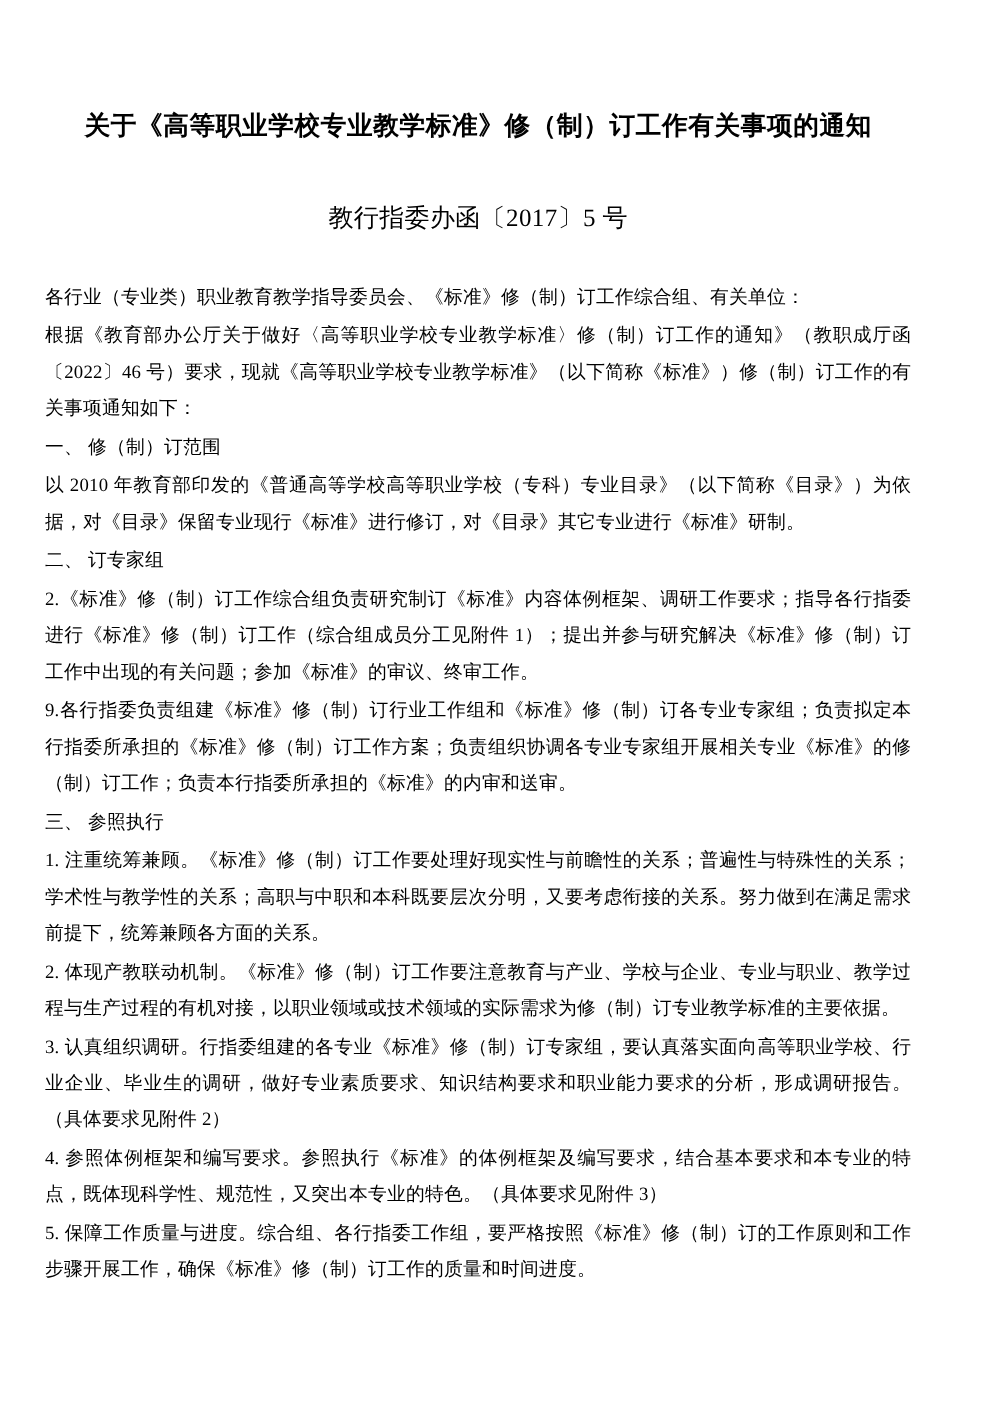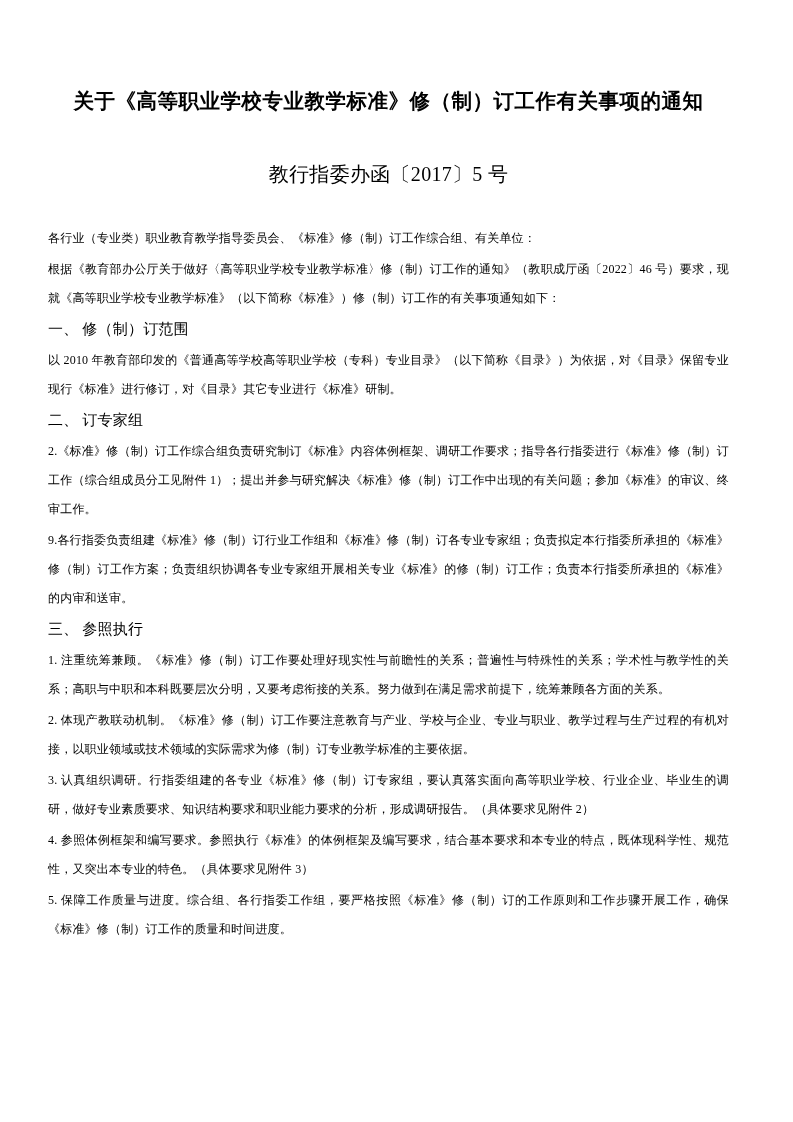--- a/index.html
+++ b/index.html
@@ -12,21 +12,21 @@
     height: 1122px;
     font-family: "Liberation Serif", "DejaVu Serif", serif;
     color: #000000;
     position: relative;
     overflow: hidden;
   }
   .page {
     box-sizing: border-box;
     width: 793px;
     height: 1122px;
-    padding: 78px 64px 0 48px;
+    padding: 78px 64px 0 36px;
   }
   .doc-title {
     text-align: center;
     font-size: 20.5px;
     font-weight: bold;
     letter-spacing: 0.5px;
     line-height: 1.5;
     margin: 8px 0 0 0;
     font-family: "Liberation Sans", "DejaVu Sans", sans-serif;
   }
@@ -34,21 +34,21 @@
     text-align: center;
     font-size: 20px;
     margin-top: 44px;
     letter-spacing: 0.3px;
   }
   .body-block {
     margin-top: 36px;
   }
   p.para {
     margin: 0 0 2px 0;
-    font-size: 12px;
+    font-size: 15px;
     line-height: 29px;
     text-align: justify;
     text-justify: inter-ideograph;
     letter-spacing: 0.2px;
   }
   p.heading-item {
     margin: 0 0 2px 0;
     font-size: 15px;
     line-height: 29px;
     letter-spacing: 0.2px;

